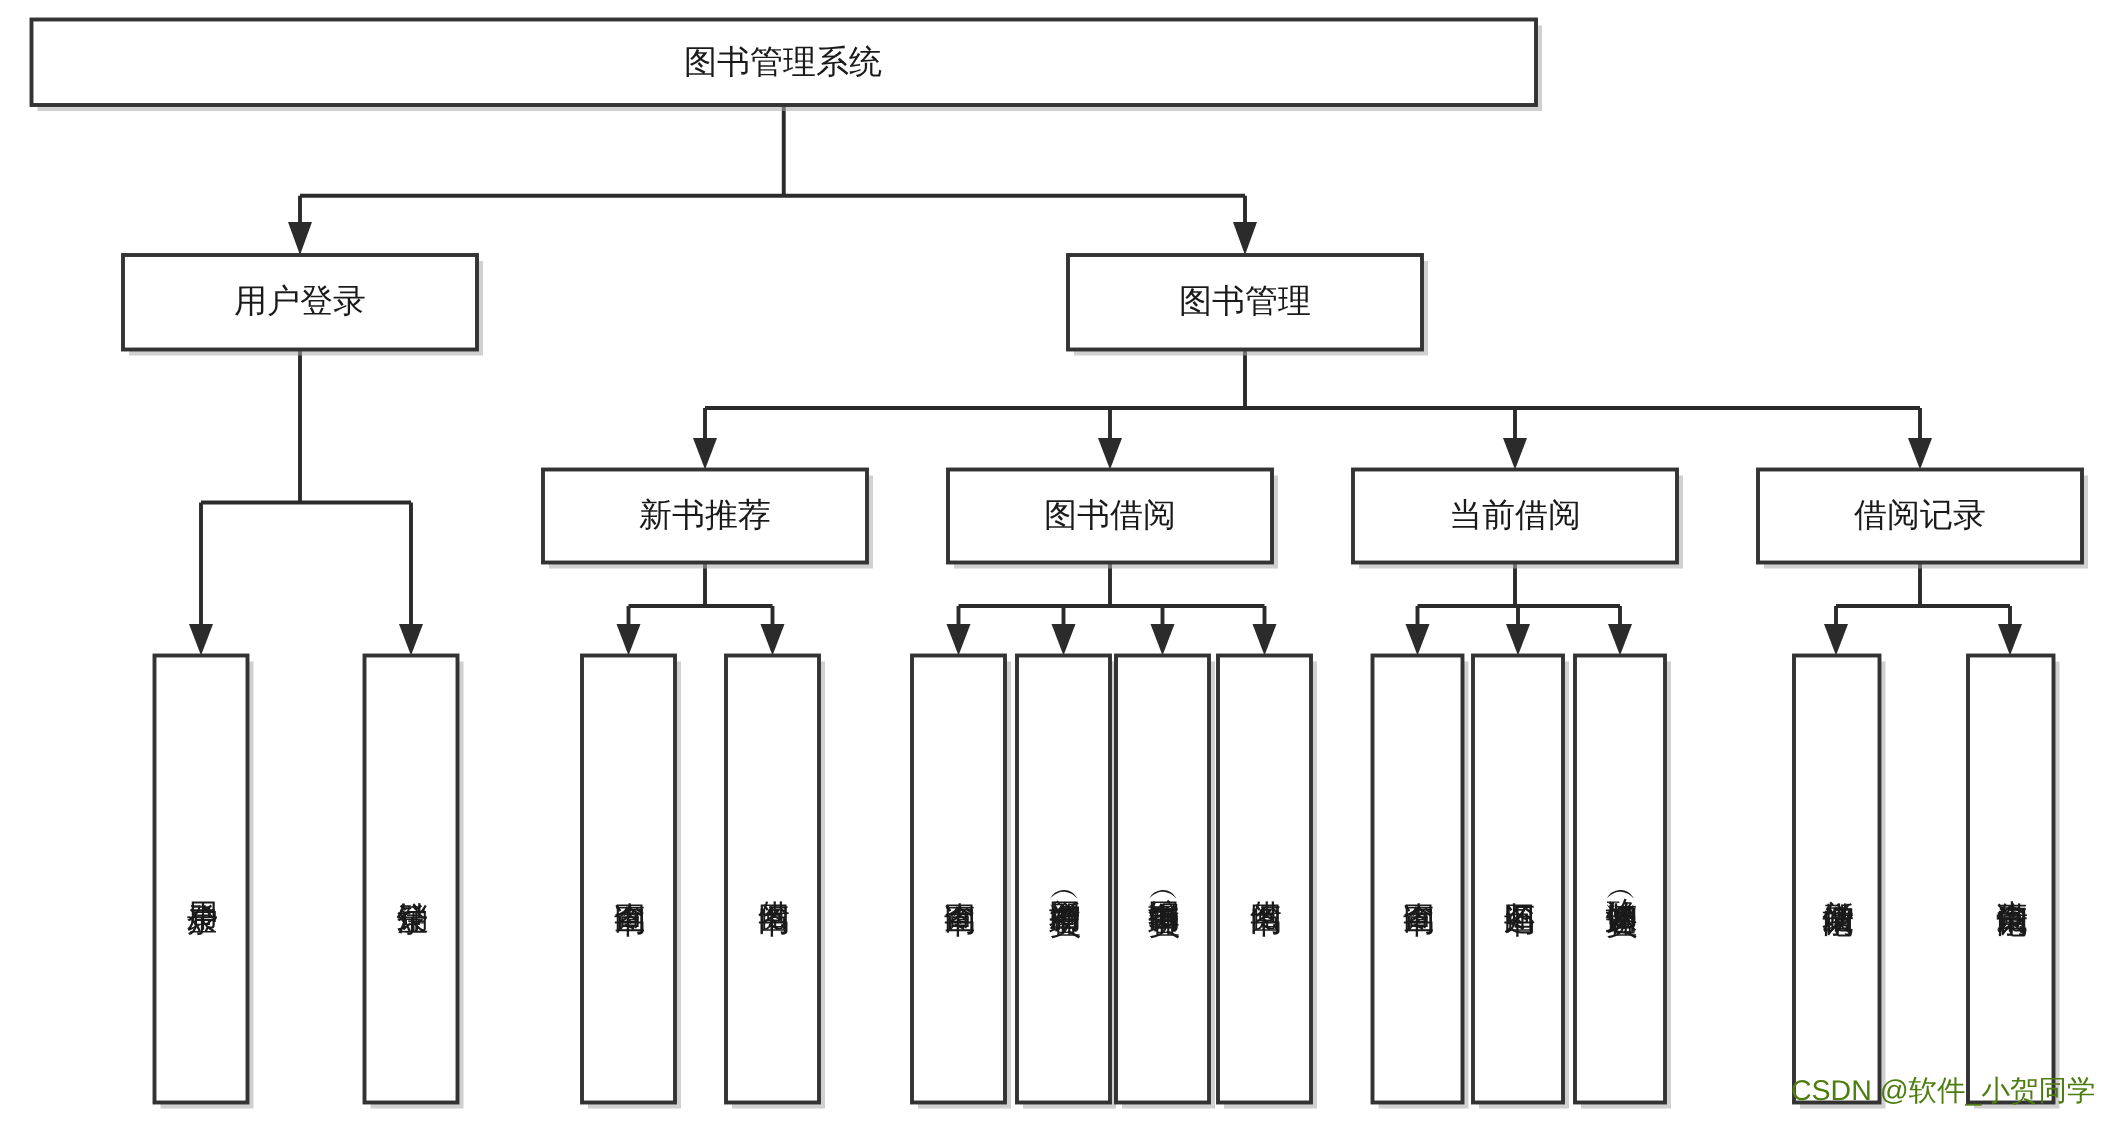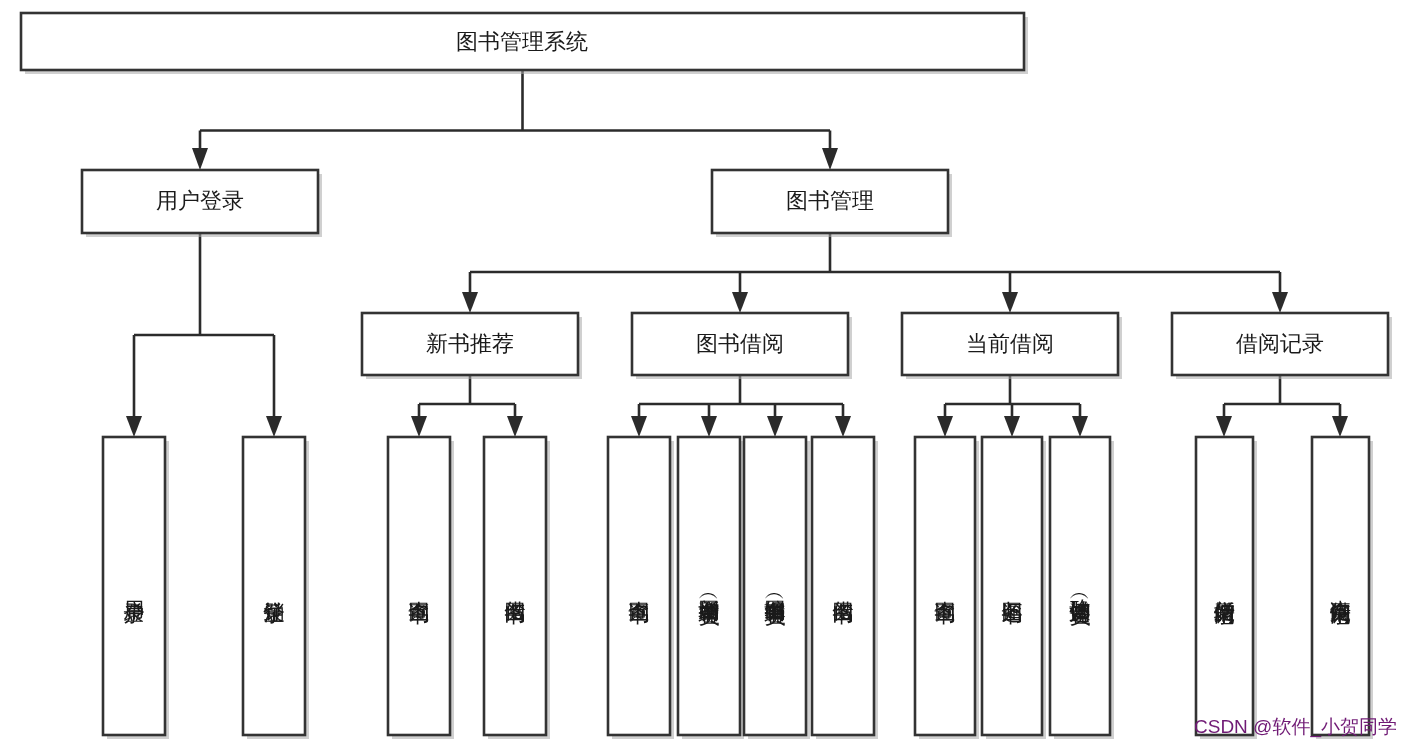--- a/index.html
+++ b/index.html
@@ -66,21 +66,21 @@
     position: absolute;
     display: flex;
     align-items: center;
     justify-content: center;
     pointer-events: none;
   }
   .watermark {
     position: absolute;
     font-family: "Liberation Sans", "DejaVu Sans", sans-serif;
     font-size: 19px;
-    color: #701a75;
+    color: #4d7c0f;
     white-space: nowrap;
     user-select: none;
   }
 </style>
 </head>
 <body>
 
 <div id="diagram-root">
 
   <svg id="tree-svg" viewBox="0 0 1405 747" xmlns="http://www.w3.org/2000/svg">

